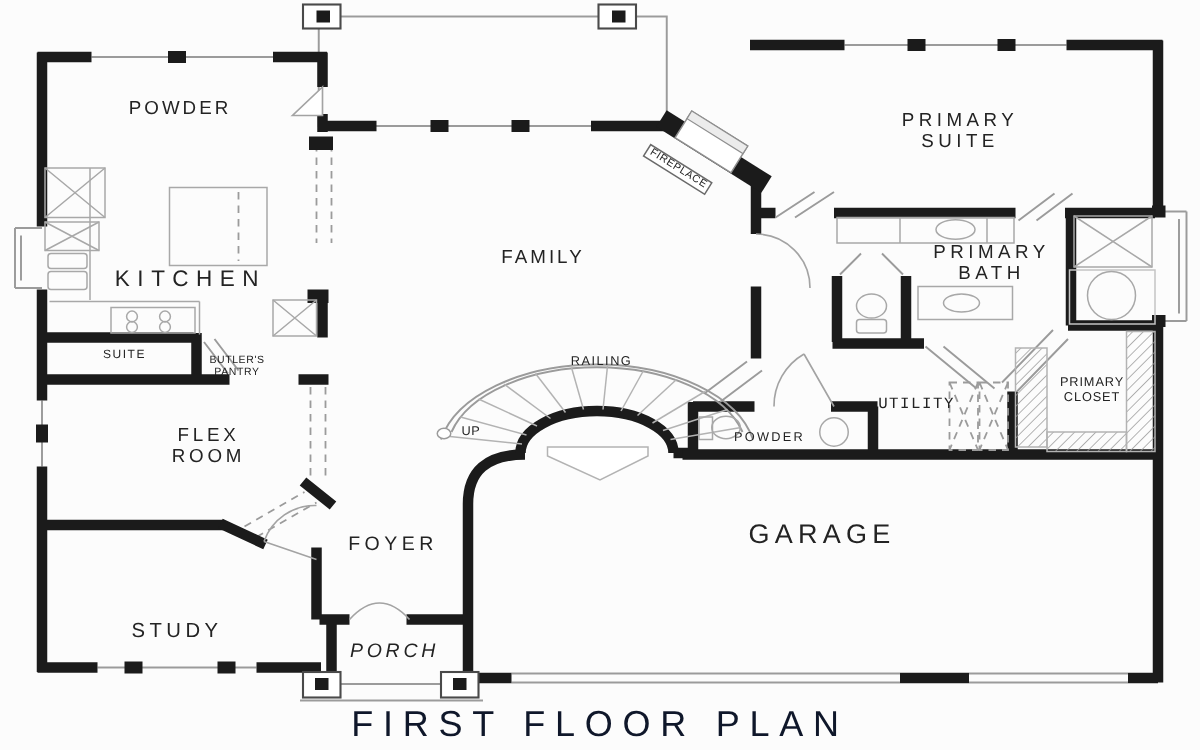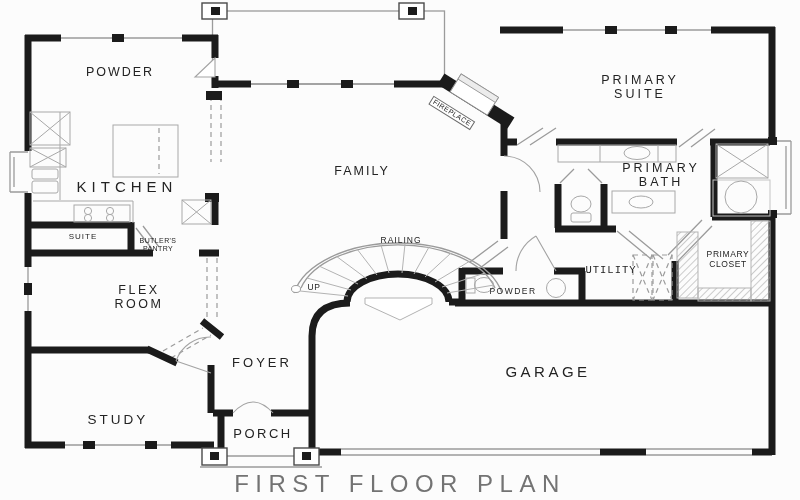--- a/index.html
+++ b/index.html
@@ -10,21 +10,21 @@
   .t{stroke:#9b9b9b;stroke-width:1.3;fill:none;}
   .f{stroke:#a3a3a3;stroke-width:1.1;fill:none;}
   .d{stroke:#9b9b9b;stroke-width:1.2;fill:none;stroke-dasharray:5 4;}
   .x{stroke:#a8a8a8;stroke-width:1;fill:none;}
   .blk{fill:#1b1b1b;stroke:none;}
   .wh{fill:#fff;}
   .lbl{position:absolute;transform:translate(-50%,-50%);color:#232323;text-align:center;
        white-space:pre-line;line-height:1.12;font-weight:400;}
   .fp{border:1px solid #6a6a6a;background:#fff;padding:0 2px;
       transform:translate(-50%,-50%) rotate(32deg);}
-  .title{font-weight:400;color:#737373;}
+  .title{font-weight:400;color:#0f172a;}
 </style>
 </head>
 <body>
 
 <div id="stage">
 
 <svg width="800" height="500" viewBox="0 0 800 500">
   <defs>
     <pattern id="hatch" width="5" height="5" patternTransform="rotate(45)" patternUnits="userSpaceOnUse">
       <line x1="0" y1="0" x2="0" y2="5" stroke="#9b9b9b" stroke-width="1"></line>
@@ -192,18 +192,18 @@
 PANTRY</div>
 <div class="lbl" style="left:117px;top:297px;font-size:12.5px;letter-spacing:2.5px;margin-left:22px;">FLEX
 ROOM</div>
 <div class="lbl" style="left:401px;top:241px;font-size:8.5px;letter-spacing:1px;">RAILING</div>
 <div class="lbl" style="left:314px;top:288px;font-size:8.5px;letter-spacing:0.5px;">UP</div>
 <div class="lbl" style="left:611px;top:271px;font-size:10.5px;letter-spacing:1px;font-family:Liberation Mono, monospace;">UTILITY</div>
 <div class="lbl" style="left:728px;top:260px;font-size:8.5px;letter-spacing:0.6px;">PRIMARY
 CLOSET</div>
 <div class="lbl" style="left:513px;top:292px;font-size:8.5px;letter-spacing:1.5px;">POWDER</div>
 <div class="lbl" style="left:262px;top:363px;font-size:13px;letter-spacing:3px;">FOYER</div>
-<div class="lbl" style="left:548px;top:372px;font-size:15px;letter-spacing:3.5px;text-align:center;">GARAGE</div>
+<div class="lbl" style="left:548px;top:356px;font-size:18px;letter-spacing:3.5px;text-align:center;">GARAGE</div>
 <div class="lbl" style="left:118px;top:420px;font-size:13.5px;letter-spacing:3px;">STUDY</div>
-<div class="lbl" style="left:263px;top:434px;font-size:13px;letter-spacing:2.5px;">PORCH</div>
+<div class="lbl" style="left:263px;top:434px;font-size:13px;letter-spacing:2.5px;font-style:italic;">PORCH</div>
 <div class="lbl fp" style="left:452px;top:113px;font-size:7px;letter-spacing:0.5px;">FIREPLACE</div>
 <div class="lbl title" style="left:400px;top:484px;font-size:24px;letter-spacing:6.5px;">FIRST FLOOR PLAN</div>
 
 </div>
 </body></html>

